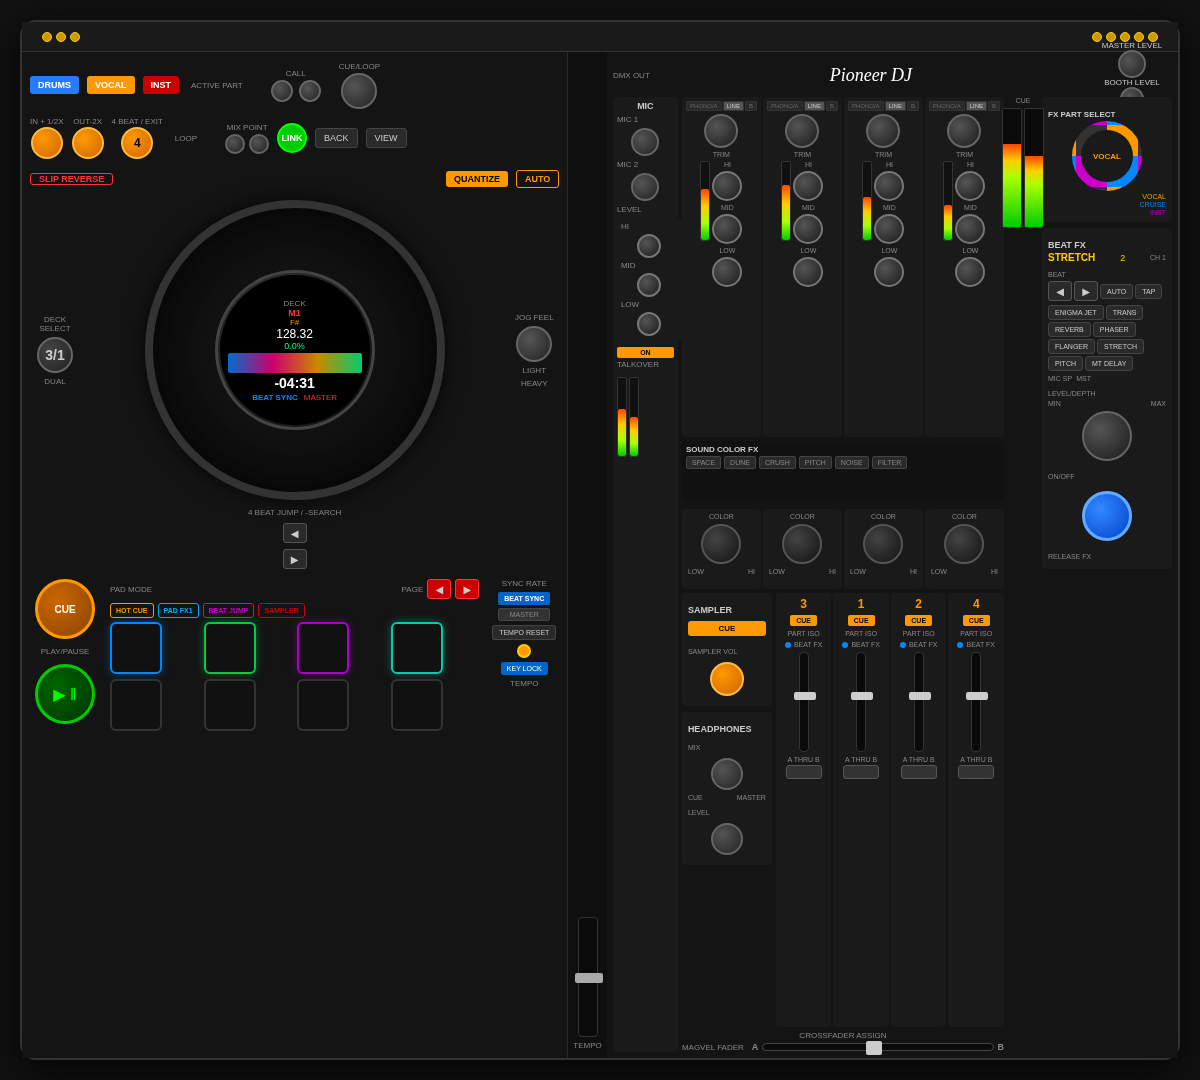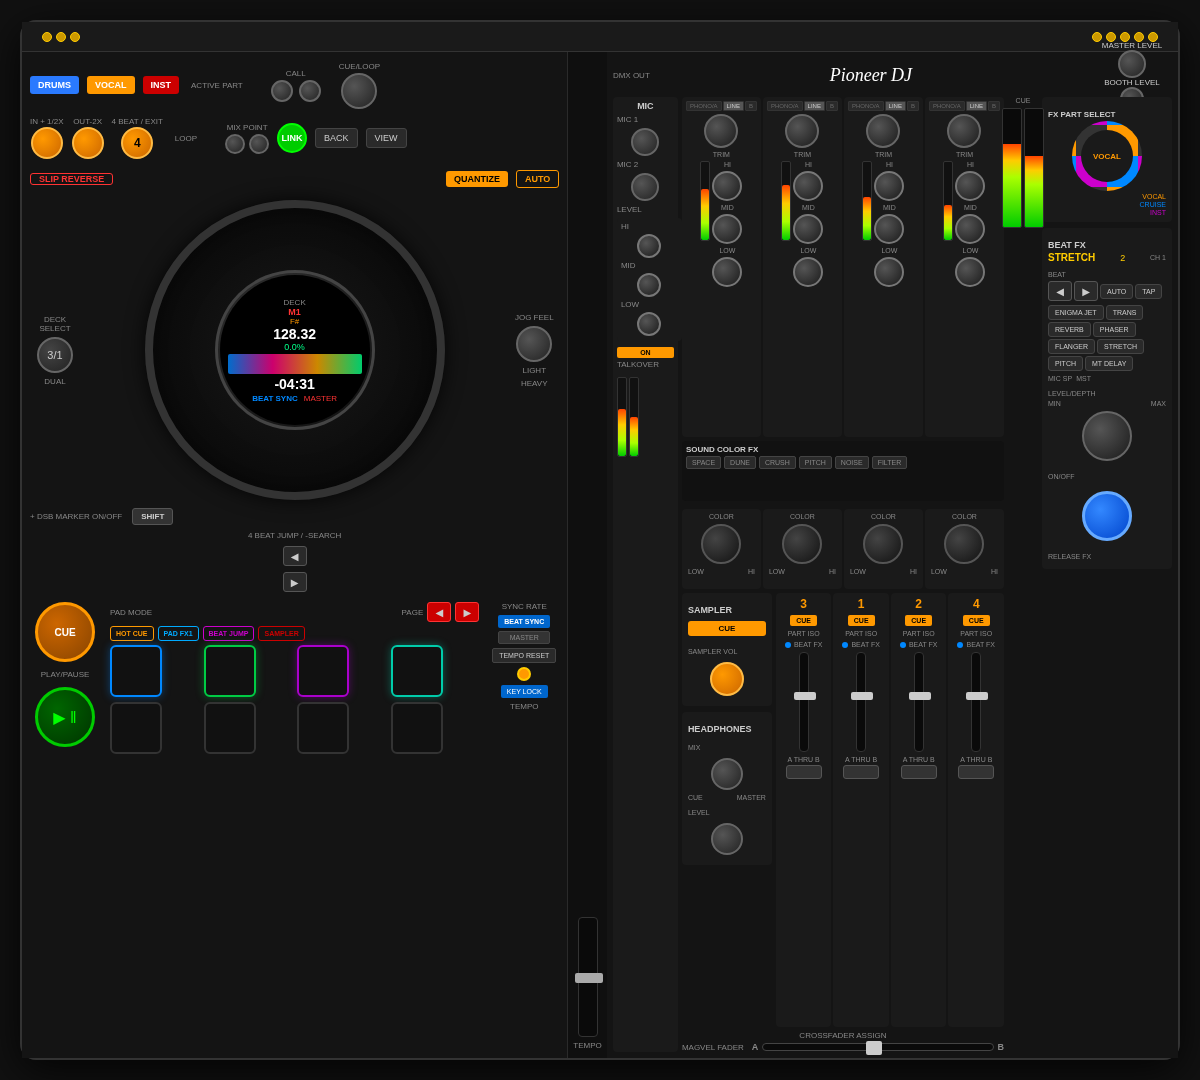--- a/index.html
+++ b/index.html
@@ -190,22 +190,22 @@
     .deck-number {
       width: 36px;
       height: 36px;
       background: radial-gradient(circle at 35% 35%, #444, #222);
       border-radius: 50%;
       border: 2px solid #666;
       display: flex;
       align-items: center;
       justify-content: center;
       color: #ccc;
-      font-size: 11px;
-      font-weight: normal;
+      font-size: 14px;
+      font-weight: bold;
       cursor: pointer;
     }
 
     .jogwheel-container {
       flex: 1;
       display: flex;
       align-items: center;
       justify-content: center;
     }
 
@@ -243,22 +243,22 @@
       display: flex;
       flex-direction: column;
       align-items: center;
       justify-content: center;
       padding: 8px;
       overflow: hidden;
     }
 
     .screen-bpm {
       color: white;
-      font-size: 14px;
-      font-weight: bold;
+      font-size: 12px;
+      font-weight: normal;
     }
 
     .screen-time {
       color: white;
       font-size: 14px;
       font-weight: bold;
     }
 
     .screen-waveform {
       width: 100%;
@@ -1062,24 +1062,20 @@
         <div class="jog-feel-section">
           <span class="label-small">JOG FEEL</span>
           <div class="knob-gray" style="width:36px;height:36px;"></div>
           <span class="label-small">LIGHT</span>
           <span class="label-small">HEAVY</span>
         </div>
       </div>
 
       <div class="bottom-left-controls">
 
-        <div class="shift-section">
-          <span class="label-small">+ DSB MARKER ON/OFF</span>
-          <button class="btn-shift">SHIFT</button>
-        </div>
 
         <div class="beat-jump-section">
           <span class="label-small">4 BEAT JUMP / -SEARCH</span>
           <div class="btn-arrow">◀</div>
           <div class="btn-arrow">▶</div>
         </div>
 
         <div class="pad-section">
 
           <div class="cue-play-section">

